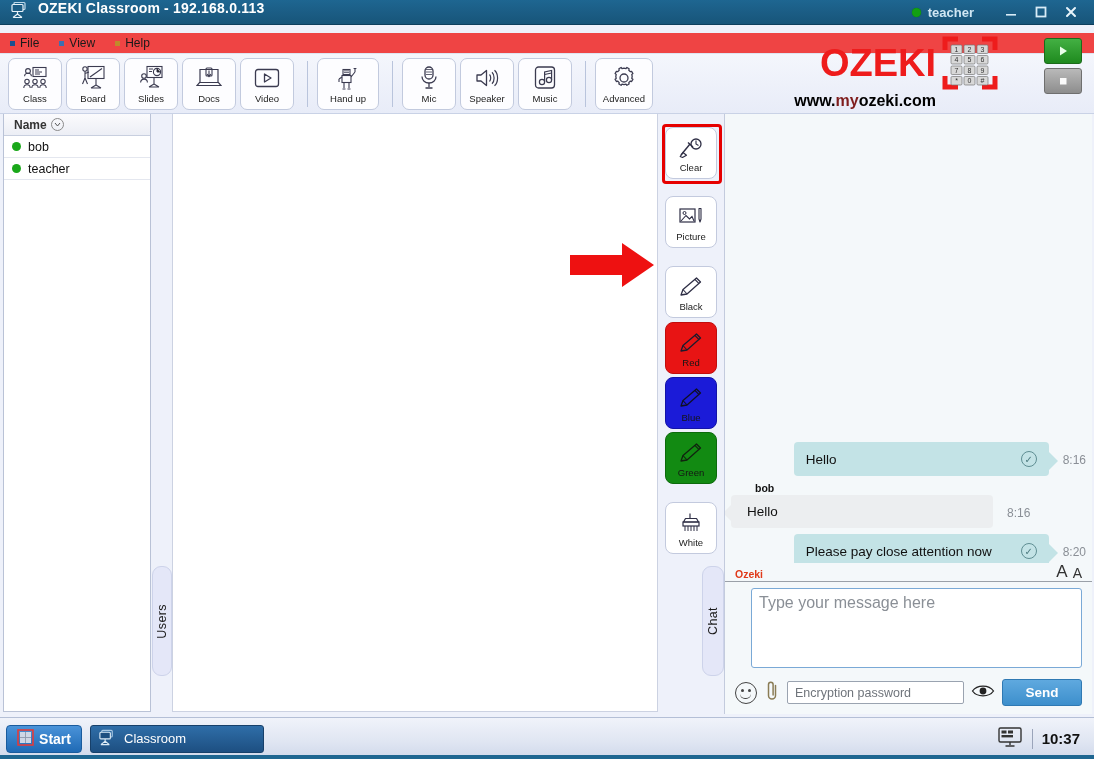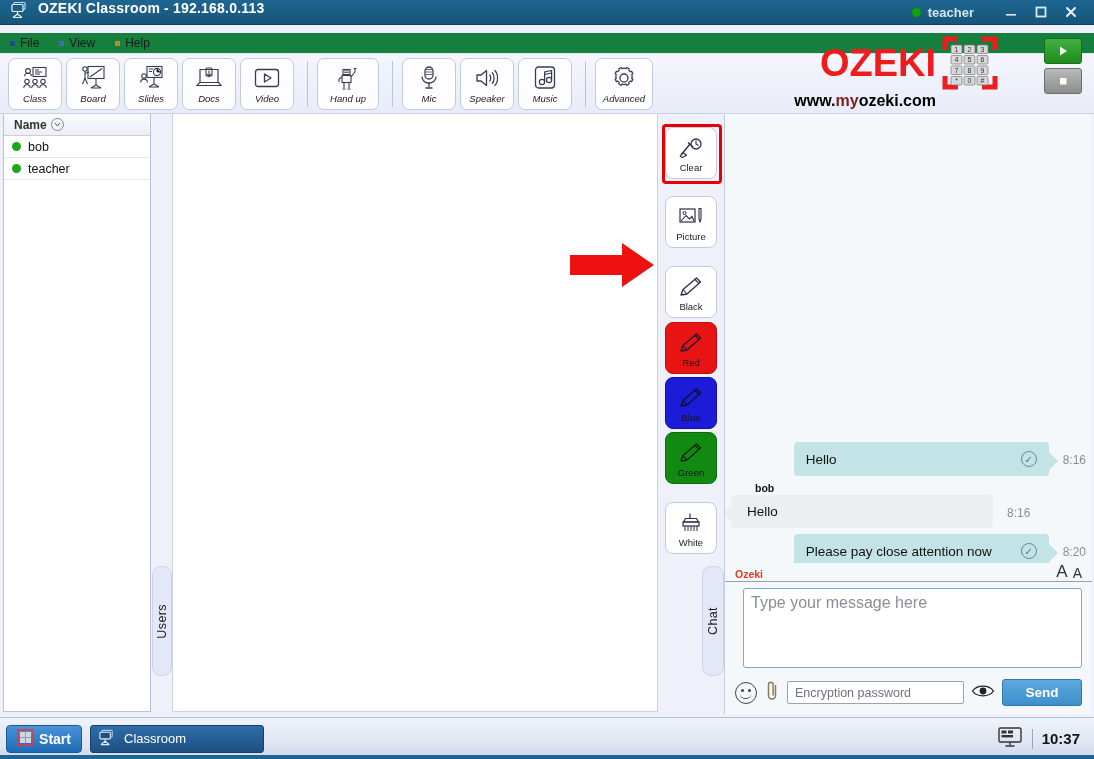--- a/index.html
+++ b/index.html
@@ -43,40 +43,40 @@
   .wbtn {
     width: 30px; height: 26px; display: flex; align-items: center;
     justify-content: center; color: #ddeef8; font-size: 15px;
     cursor: pointer;
   }
   .wbtn svg { display: block; }
 
   
   .menubar {
     position: absolute; left: 0; top: 33px; width: 1094px; height: 21px;
-    background: #15803d; display: flex; align-items: center;
+    background: #ef4444; display: flex; align-items: center;
     padding-left: 10px; border-bottom: 1px solid #dfe4f0;
   }
   .menu-item {
     display: flex; align-items: center; font-size: 12px; color: #1a1a1a;
     margin-right: 20px; cursor: pointer;
   }
   .menu-item .sq { width: 5px; height: 5px; margin-right: 5px; }
   .menu-item.m0 .sq { background: #1b4f8f; }
   .menu-item.m1 .sq { background: #3f6fb0; }
   .menu-item.m2 .sq { background: #c08a2b; }
 
   
   .toolbar {
     position: absolute; left: 0; top: 54px; width: 1094px; height: 60px;
     background: linear-gradient(to bottom,#f4f6fc 0%, #e8ecf8 100%);
     display: flex; align-items: center; padding-left: 8px;
     border-bottom: 1px solid #c9d2e6;
   }
-  .tb-group { display: flex; align-items: center; font-style: italic; }
+  .tb-group { display: flex; align-items: center; }
   .tb-sep { width: 1px; height: 46px; background: #b9c4dc; margin: 0 9px; }
   .tb-btn {
     width: 54px; height: 52px; margin-right: 4px;
     background: #fdfdff; border: 1px solid #c2cade; border-radius: 7px;
     display: flex; flex-direction: column; align-items: center;
     justify-content: center; cursor: pointer;
   }
   .tb-btn .ico { height: 28px; display: flex; align-items: center; justify-content: center; }
   .tb-btn .lbl { font-size: 9.5px; color: #222; margin-top: 2px; line-height: 1; }
 
@@ -234,21 +234,21 @@
   .chat-footer { flex: 0 0 auto; }
   .font-row {
     display: flex; align-items: flex-end; justify-content: space-between;
     padding: 0 10px 1px 10px; border-bottom: 1px solid #9aa0a8;
   }
   .ozeki-tag { font-size: 10.5px; color: #e03a1a; font-weight: bold; }
   .font-btns { display: flex; align-items: flex-end; gap: 5px; }
   .font-btns .fA { font-size: 17px; color: #333; line-height: 1; cursor: pointer; }
   .font-btns .fA.small { font-size: 14px; }
 
-  .compose-wrap { padding: 6px 10px 0 18px; }
+  .compose-wrap { padding: 6px 10px 0 26px; }
   .compose {
     width: 100%; height: 80px; background: #fff;
     border: 1px solid #7aa9d6; border-radius: 3px;
     padding: 5px 7px; font-size: 16px; color: #7b7f86;
     font-family: "Liberation Sans", sans-serif; resize: none; outline: none;
   }
   .compose::placeholder { color: #8a8f96; }
   .send-row {
     display: flex; align-items: center; padding: 7px 10px 8px 10px; gap: 7px;
   }

